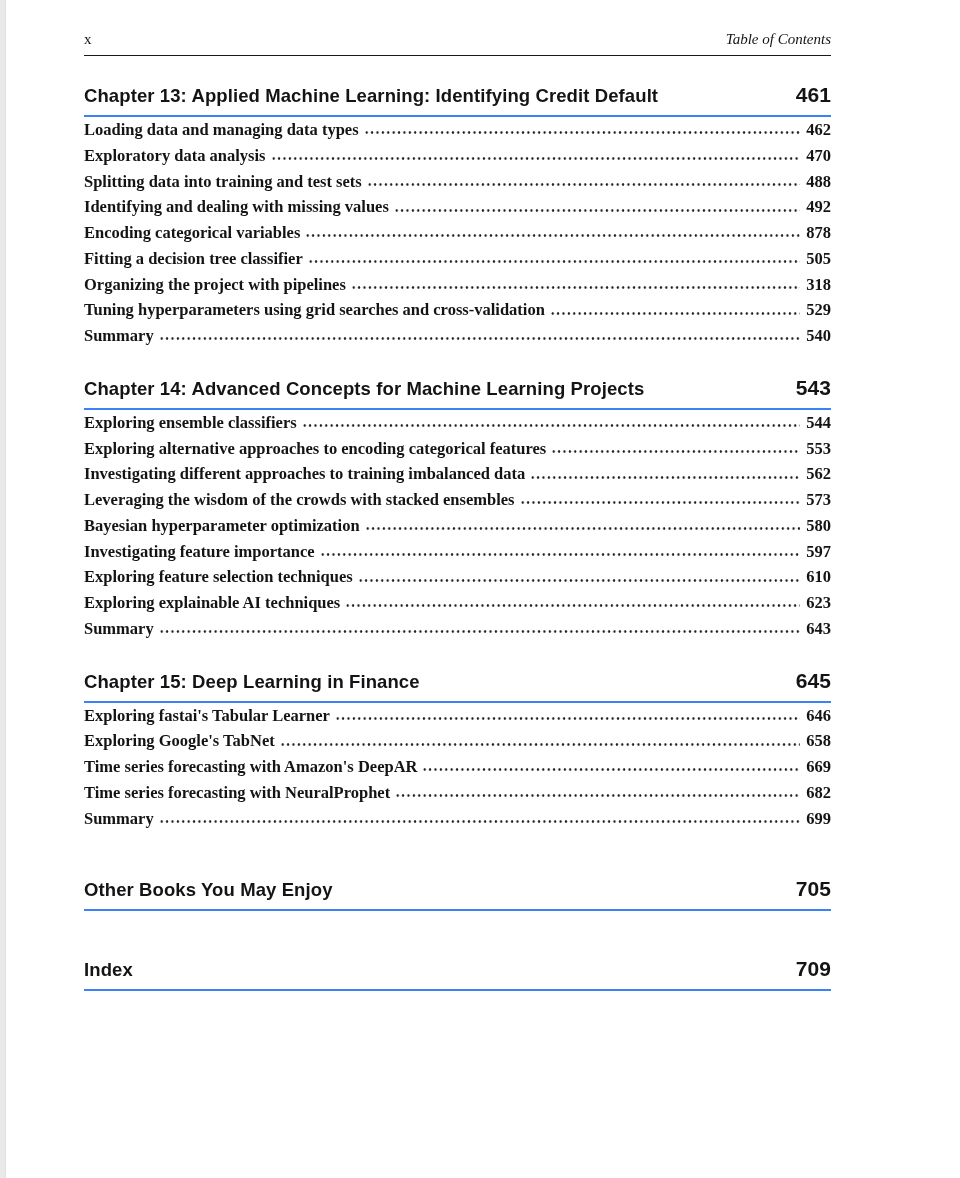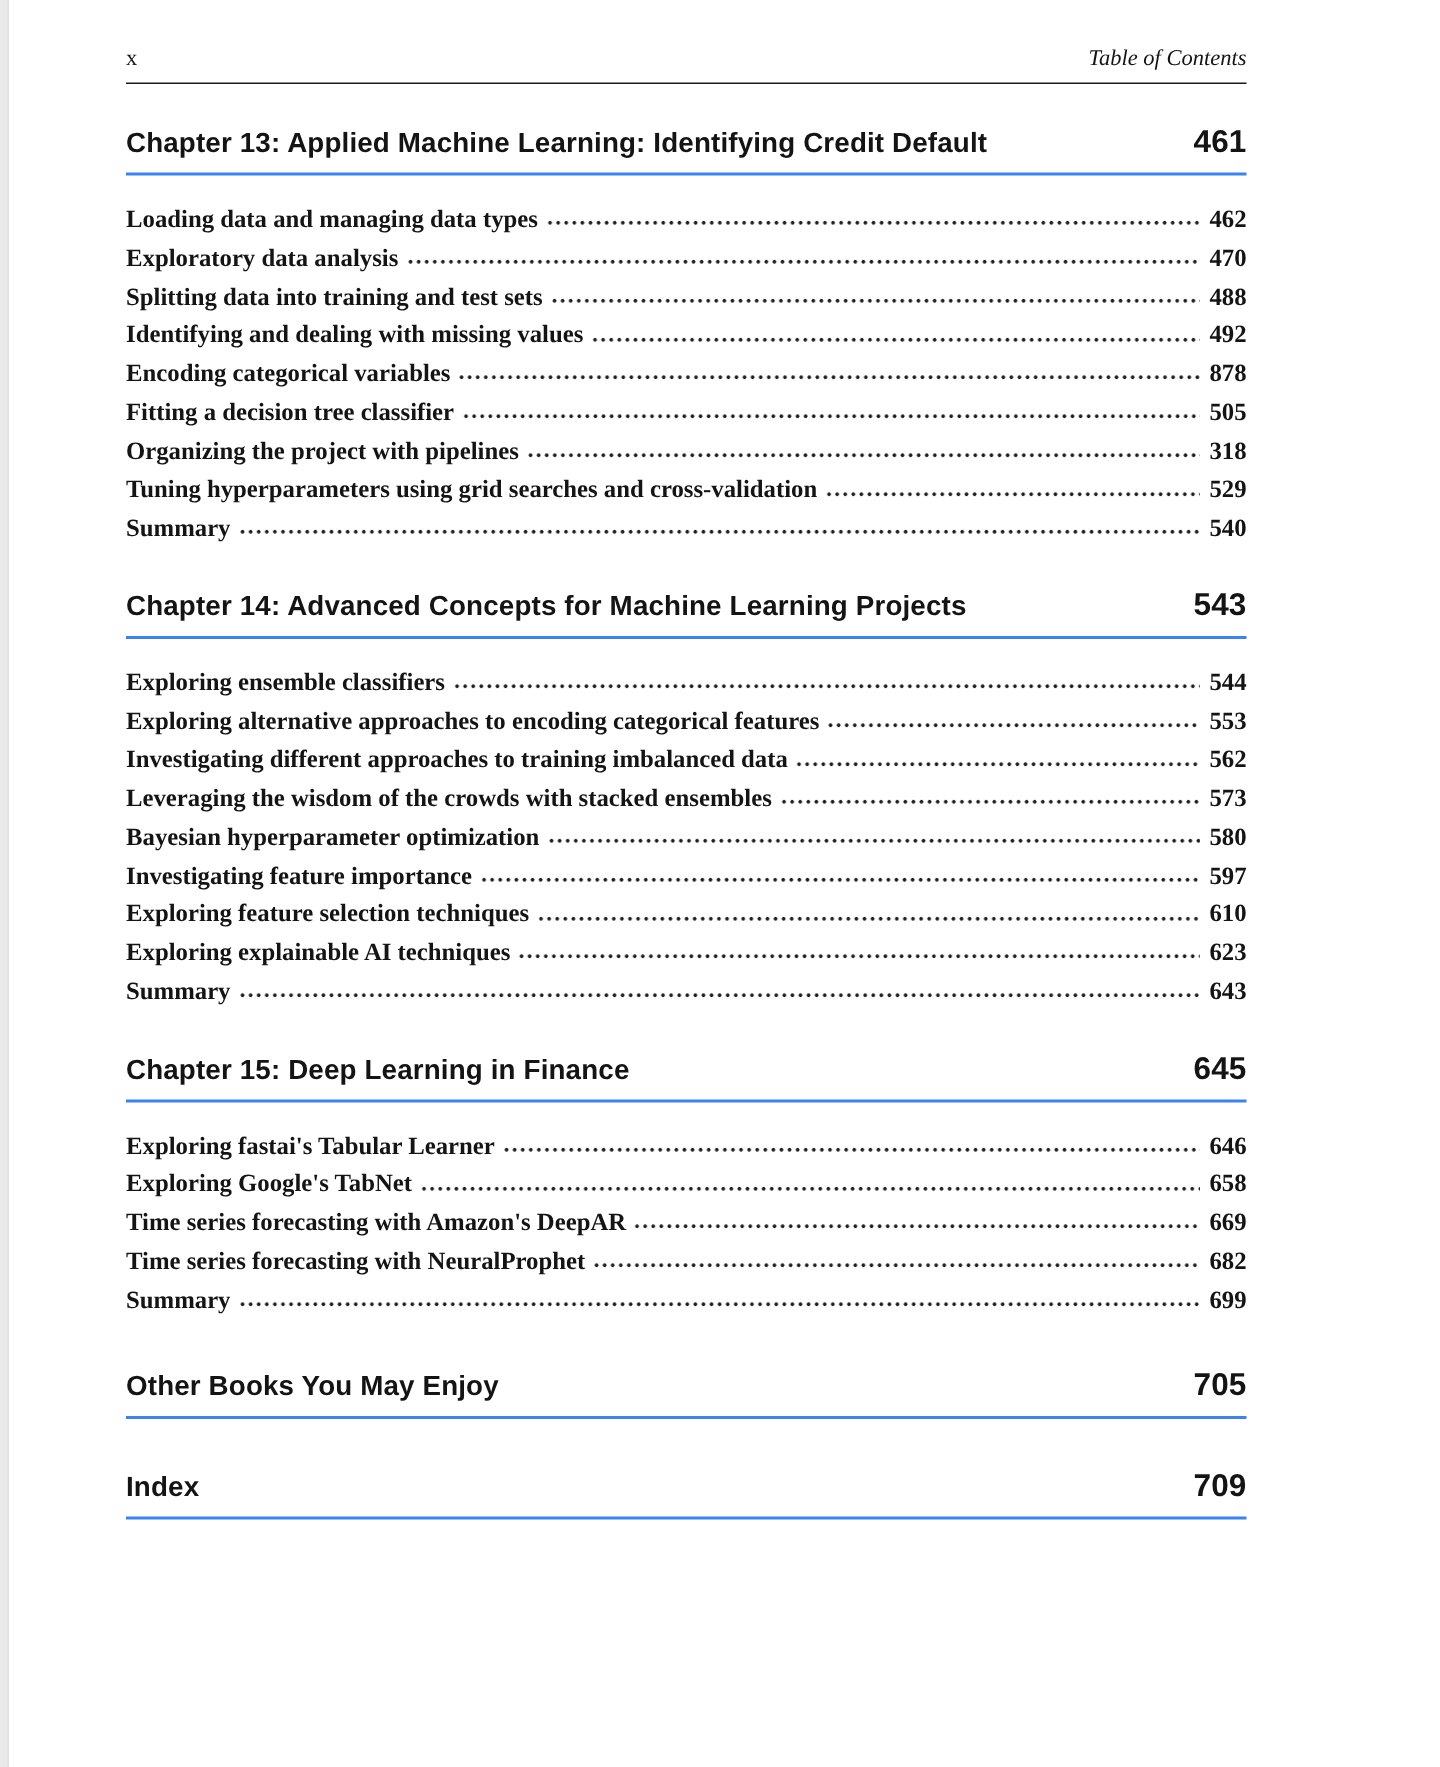--- a/index.html
+++ b/index.html
@@ -30,35 +30,35 @@
     padding-top: 31px;
     padding-bottom: 7px;
     border-bottom: 1.5px solid #1a1a1a;
     font-size: 15px;
   }
   .folio { font-style: normal; }
   .running-title { font-style: italic; }
 
   
   .section { margin-top: 27px; }
-  .section.no-entries { margin-top: 33px; text-align: right; }
+  .section.no-entries { margin-top: 46px; text-align: right; }
   .section-heading {
     display: flex;
     justify-content: space-between;
     align-items: baseline;
     font-family: "Liberation Sans", sans-serif;
     font-weight: bold;
     font-size: 18.5px;
     letter-spacing: 0.1px;
     padding-bottom: 8px;
     border-bottom: 2px solid #3b82f6;
   }
   .section-heading .section-page { font-size: 21px; }
 
-  .entries { margin-top: 16px; }
+  .entries { margin-top: 0; }
   .entry {
     display: flex;
     align-items: baseline;
     height: 25.75px;
     font-size: 16.5px;
     font-weight: bold;
     line-height: 25.75px;
   }
   .entry-label { white-space: nowrap; }
   .leader {

